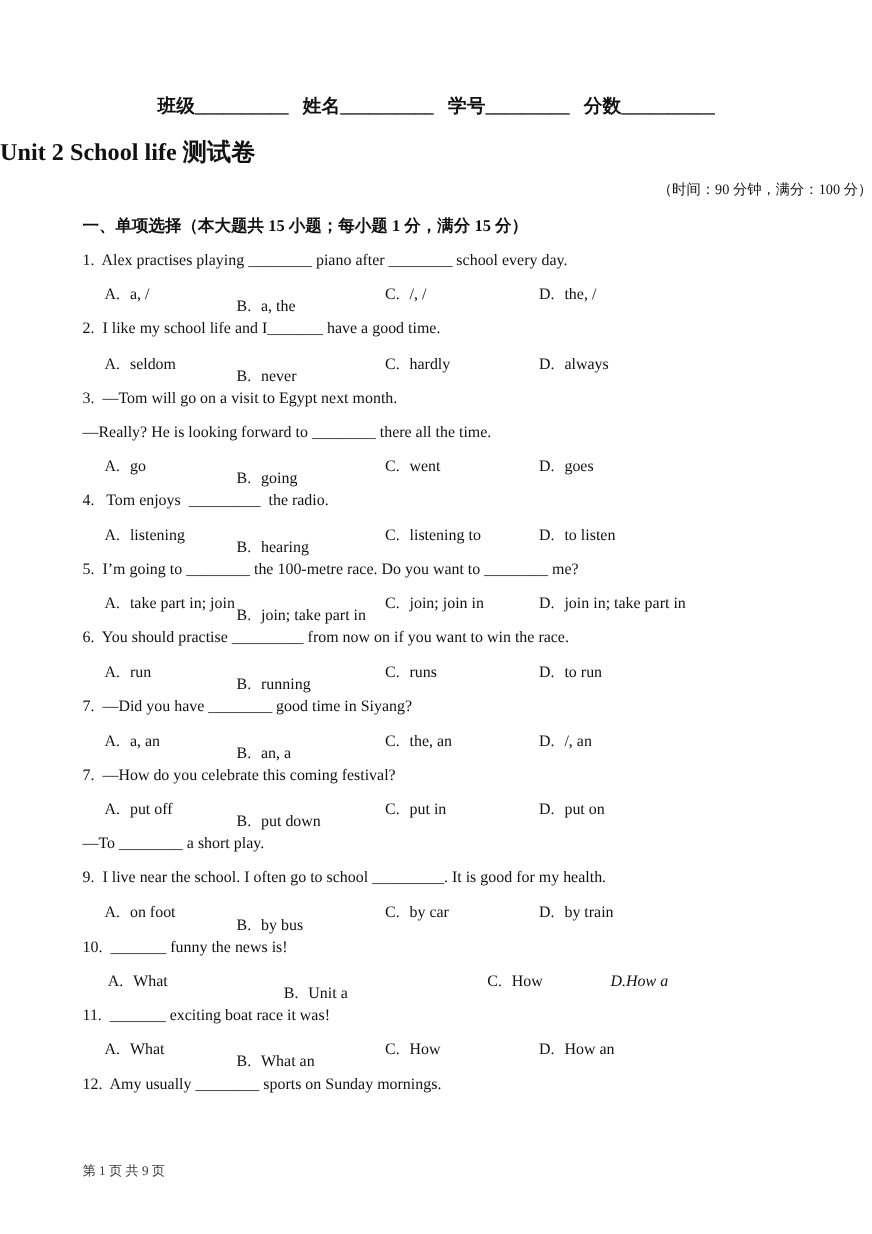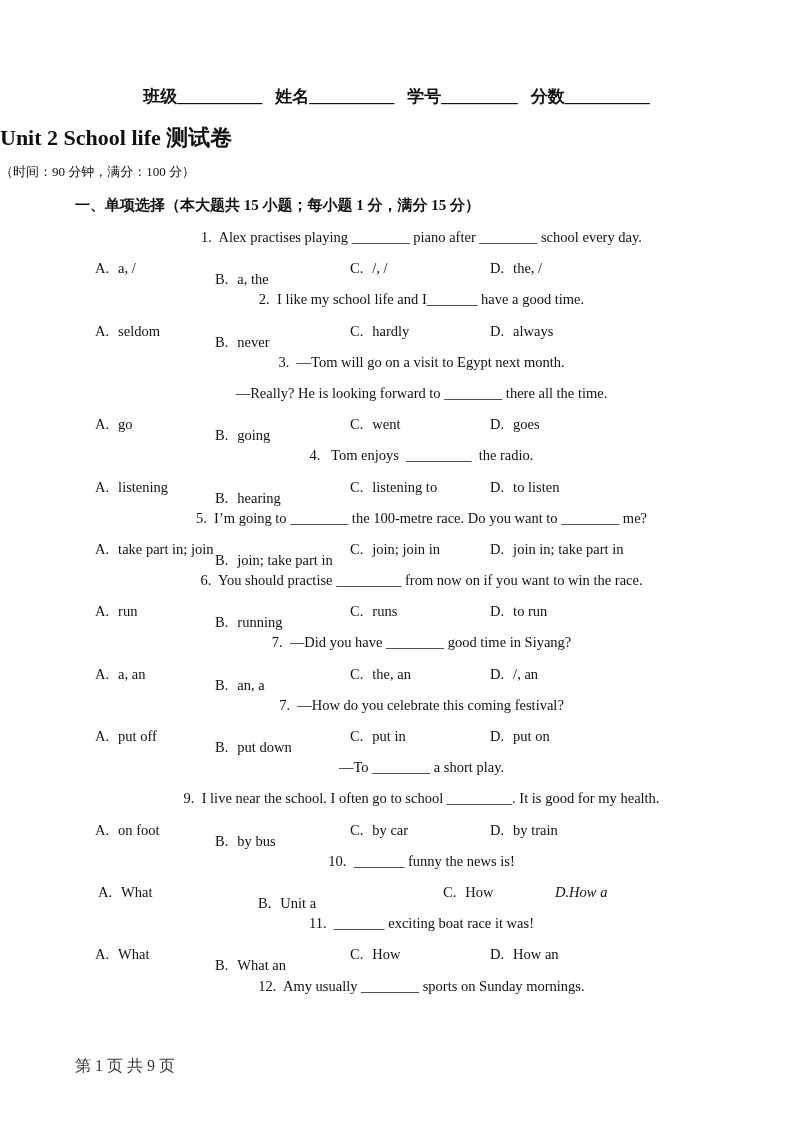--- a/index.html
+++ b/index.html
@@ -26,57 +26,56 @@
   .hf .blank { letter-spacing: 0; margin-top: 37px; }
   .title {
     position: absolute;
     top: 123px; left: 0; right: 0;
     font-weight: bold;
     font-size: 22px;
   }
   .subtitle {
     position: absolute;
     top: 163px; left: 0; right: 0;
-    text-align: left;
+    text-align: right;
     font-size: 13px;
   }
   .section {
     position: absolute;
     top: 196px; left: 75px;
     font-weight: bold;
     font-size: 15px;
     white-space: pre;
   }
   .content {
     position: absolute;
     top: 222px; left: 75px; right: 25px;
     font-size: 14.5px;
   }
   .line {
     height: 31.2px;
     line-height: 31.2px;
     white-space: pre;
-    text-align: center;
   }
   .opts { position: relative; }
   .opt { position: absolute; top: 0; white-space: pre; }
   .oA { left: 20px; }
   .oB { left: 140px; margin-top: 11px; }
   .oC { left: 275px; }
   .oD { left: 415px; }
   .q10 .oA { left: 23px; }
   .q10 .oB { left: 183px; }
   .q10 .oC { left: 368px; }
   .q10 .oD { left: 480px; font-style: italic; }
   .olabel { margin-right: 9px; }
   .opt.tight .olabel { margin-right: 0; }
   .footer {
     position: absolute;
     left: 75px; top: 1056px;
-    font-size: 16px;
+    font-size: 12px;
     color: #3a3a3a;
     white-space: pre;
     text-align: right;
   }
 </style>
 </head>
 <body>
 
 <div class="page">
 

